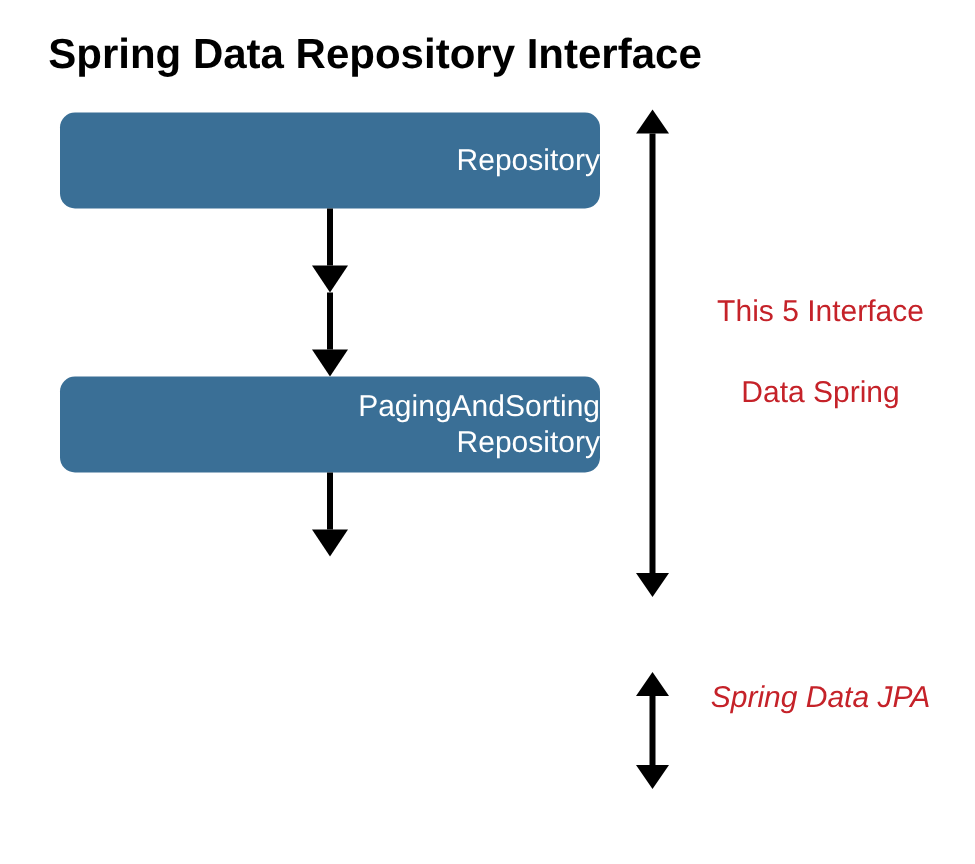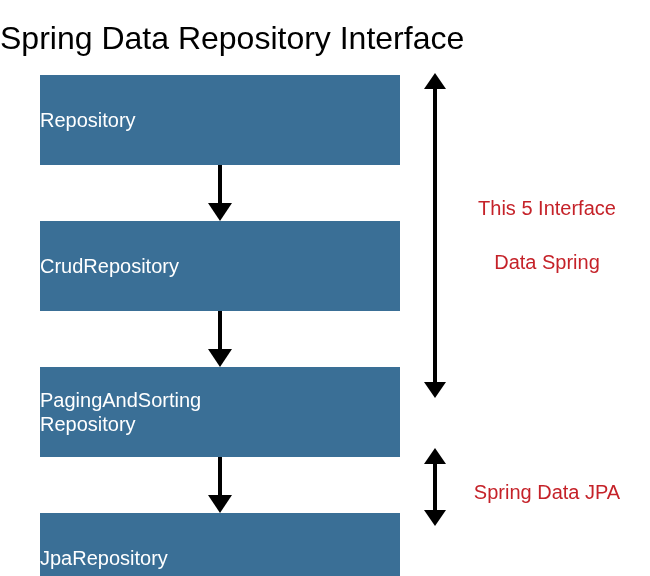--- a/index.html
+++ b/index.html
@@ -8,45 +8,47 @@
     height: 576px;
     background: #ffffff;
     font-family: "Segoe UI", Arial, sans-serif;
     position: relative;
   }
   .title {
     position: absolute;
     top: 20px;
     left: 0;
     width: 500px;
-    font-size: 32px;
-    font-weight: 400;
+    text-align: center;
+    font-size: 28px;
+    font-weight: 700;
     color: #000;
   }
   .stack {
     position: absolute;
     top: 75px;
     left: 40px;
     width: 360px;
     display: flex;
     flex-direction: column;
     align-items: center;
   }
   .box {
     width: 360px;
-    height: 90px;
+    height: 64px;
     background: #3a6f96;
     color: #ffffff;
     display: flex;
     flex-direction: column;
     justify-content: center;
-    align-items: flex-start;
+    align-items: flex-end;
     font-size: 20px;
     text-align: center;
     line-height: 1.2;
+    border-radius: 10px;
   }
   .conn {
     width: 44px;
     display: flex;
     flex-direction: column;
     align-items: center;
   }
   .conn-line {
     width: 4px;
     height: 38px;
@@ -100,37 +102,31 @@
 <div class="title">Spring Data Repository Interface</div>
 
 <div class="stack">
   <div class="box">
     <span>Repository</span>
   </div>
   <div class="conn">
     <div class="conn-line"></div>
       <div class="conn-head"></div>
   </div>
-  <div class="box">
-    <span>CrudRepository</span>
-  </div>
   <div class="conn">
     <div class="conn-line"></div>
       <div class="conn-head"></div>
   </div>
   <div class="box">
     <span>PagingAndSorting</span>
     <span>Repository</span>
   </div>
   <div class="conn">
     <div class="conn-line"></div>
       <div class="conn-head"></div>
-  </div>
-  <div class="box">
-    <span>JpaRepository</span>
   </div>
 </div>
 
 <div class="bracket" style="top:73px; left:420px; height:325px;">
   <div class="bracket-cap-up"></div>
   <div class="bracket-line"></div>
   <div class="bracket-cap-down"></div>
 </div>
 
 <div class="bracket" style="top:448px; left:420px; height:78px;">
@@ -138,13 +134,13 @@
   <div class="bracket-line"></div>
   <div class="bracket-cap-down"></div>
 </div>
 
 <div class="annotation" style="top:195px; left:462px; width:170px;">
   <span>This 5 Interface</span><br>
   <br>
   <span>Data Spring</span>
 </div>
 
-<div class="annotation" style="top:479px; left:462px; width:170px;">Spring Data JPA</div>
+<div class="annotation" style="top:452px; left:462px; width:170px;font-style:italic;">Spring Data JPA</div>
 
 </body></html>

